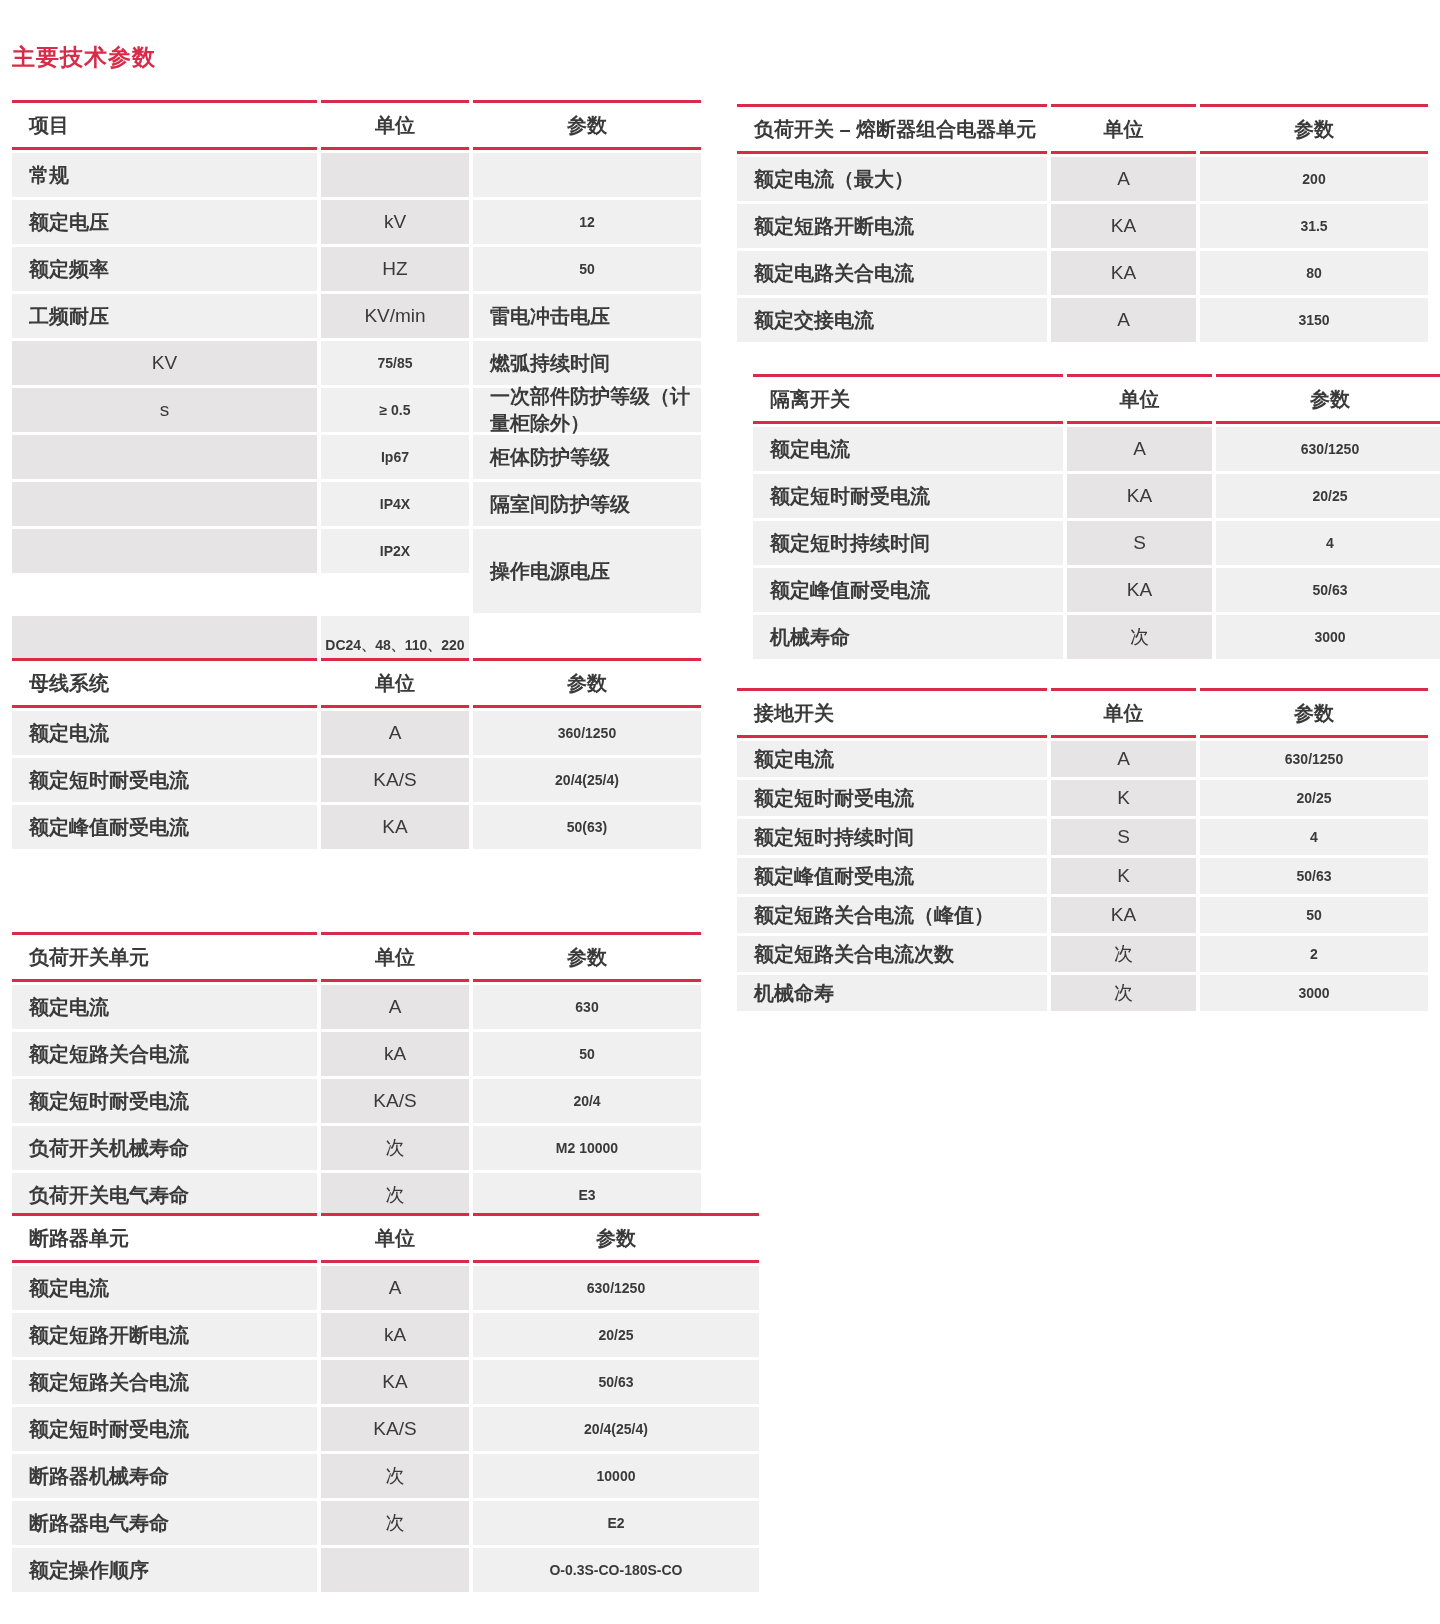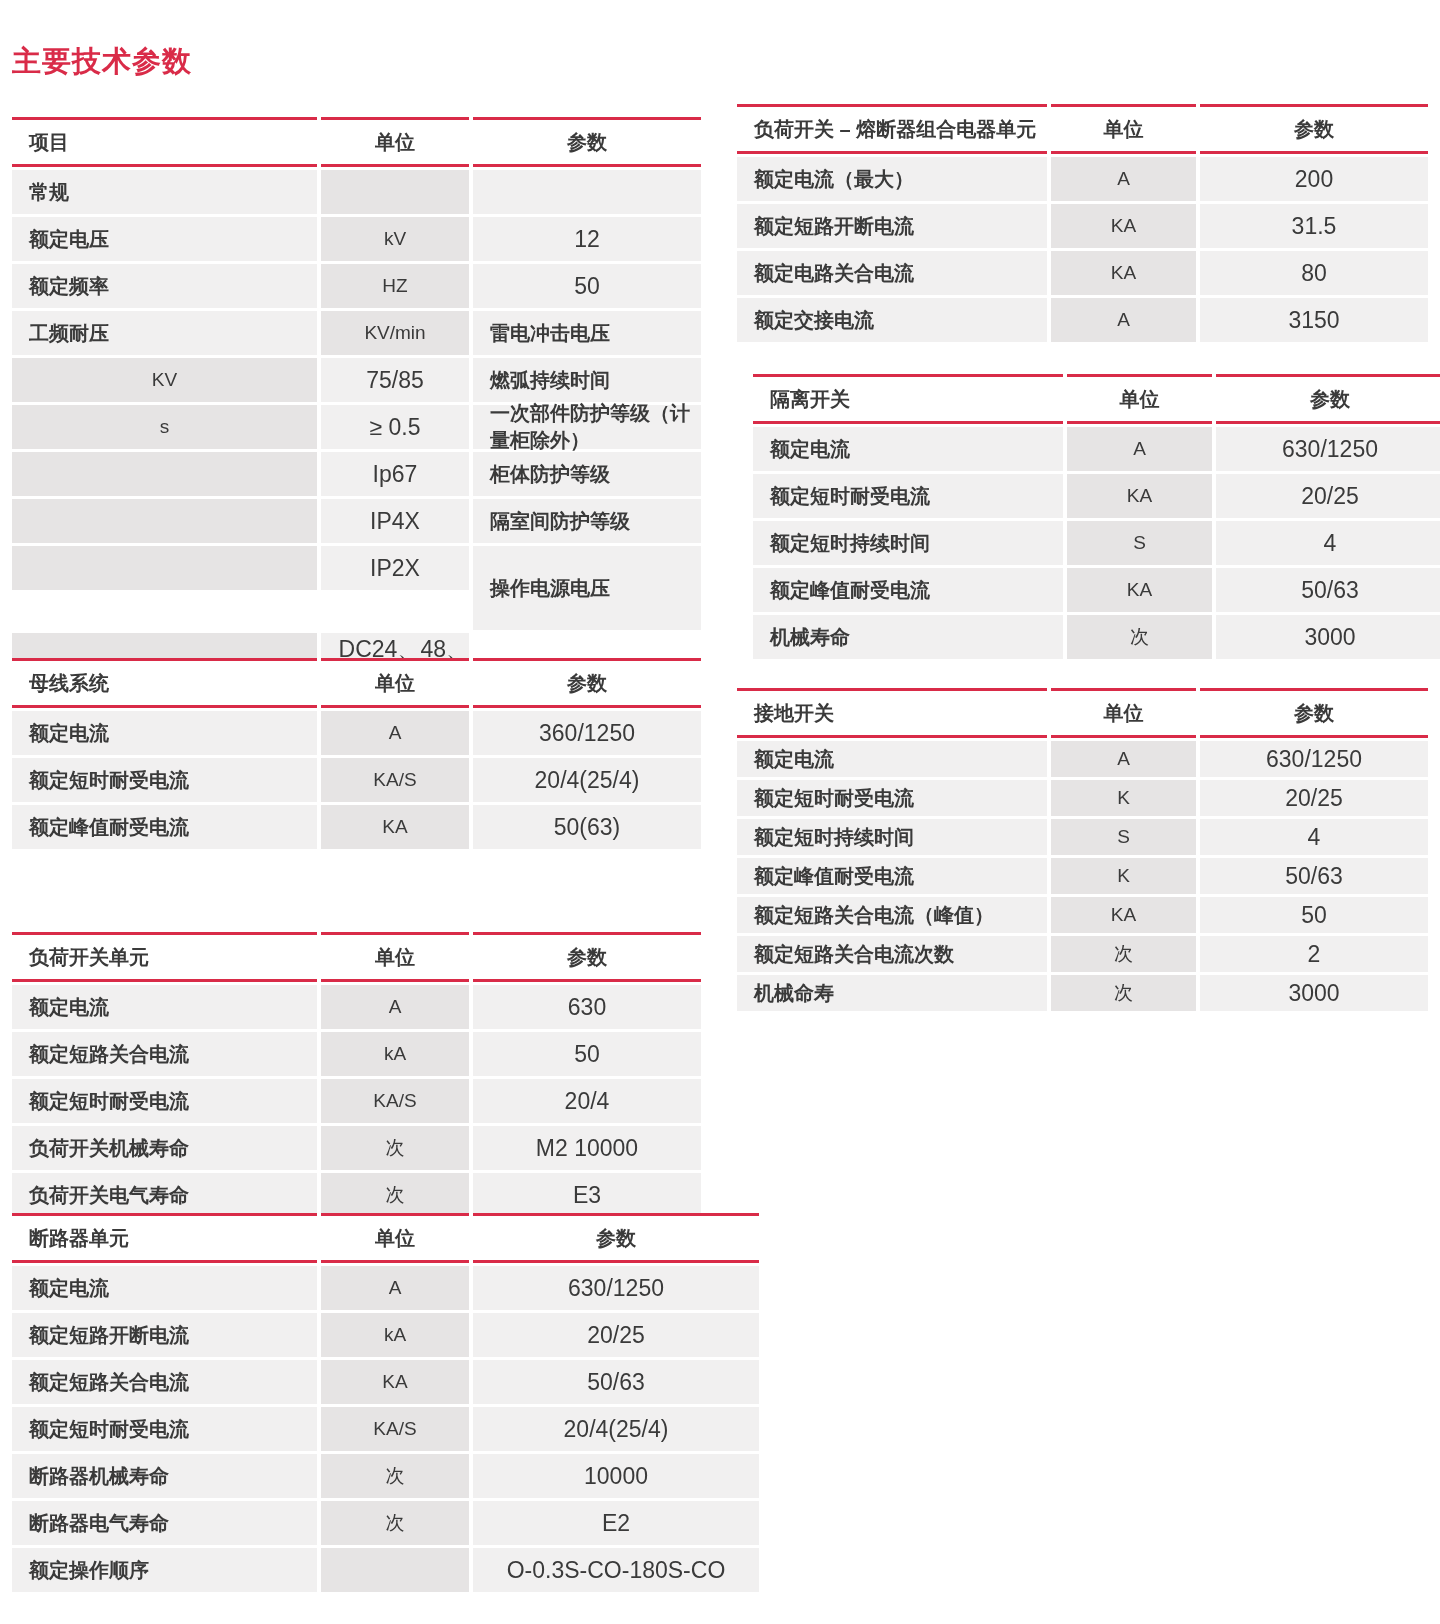--- a/index.html
+++ b/index.html
@@ -9,21 +9,21 @@
     --txt:#3a3a3a;
   }
   html,body{margin:0;padding:0;background:#ffffff;}
   body{
     width:1440px;height:1624px;position:relative;overflow:hidden;
     font-family:"Liberation Sans","DejaVu Sans",sans-serif;color:var(--txt);
   }
   .page{position:relative;width:1440px;height:1624px;background:#fff;}
   .page-title{
     position:absolute;left:12px;top:42px;margin:0;
-    font-size:29px;font-weight:bold;color:var(--red);letter-spacing:1px;
+    font-size:23px;font-weight:bold;color:var(--red);letter-spacing:1px;
   }
   .tbl{
     position:absolute;display:grid;column-gap:4px;row-gap:3px;background:#fff;
   }
   .tbl-left{grid-template-columns:305px 148px 1fr;}
   .tbl-right{grid-template-columns:310px 145px 1fr;}
   .th{
     height:44px;background:#ffffff;
     border-top:3px solid var(--red);border-bottom:3px solid var(--red);
     display:flex;align-items:center;
@@ -31,31 +31,31 @@
   }
   .th-label{justify-content:flex-start;padding-left:17px;}
   .th-center{justify-content:center;font-family:Liberation Mono, monospace;}
   .td{
     height:44px;background:var(--row-bg);
     display:flex;align-items:center;font-size:20px;
   }
   .compact .td{height:36px;}
   .td-label{justify-content:flex-start;padding-left:17px;font-weight:600;}
   .td-unit{background:var(--unit-bg);justify-content:center;font-size:19px;font-weight:400;}
-  .td-value{justify-content:center;text-align:right;font-size:23px;font-weight:400;
+  .td-value{justify-content:center;text-align:right;font-size:14px;font-weight:700;
     white-space:pre-line;line-height:26px;}
   .tall{height:84px;}
 </style>
 </head>
 <body>
 
 <div class="page">
   <h1 class="page-title">主要技术参数</h1>
 
-  <div class="tbl tbl-left" style="left:12px;top:117px;width:689px;">
+  <div class="tbl tbl-left" style="left:12px;top:100px;width:689px;">
       <div class="th th-label">项目</div>
       <div class="th th-center">单位</div>
       <div class="th th-center">参数</div>
       <div class="td td-label">常规</div>
       <div class="td td-unit"></div>
       <div class="td td-value"></div>
       <div class="td td-label">额定电压</div>
       <div class="td td-unit">kV</div>
       <div class="td td-value">12</div>
       <div class="td td-label">额定频率</div>

